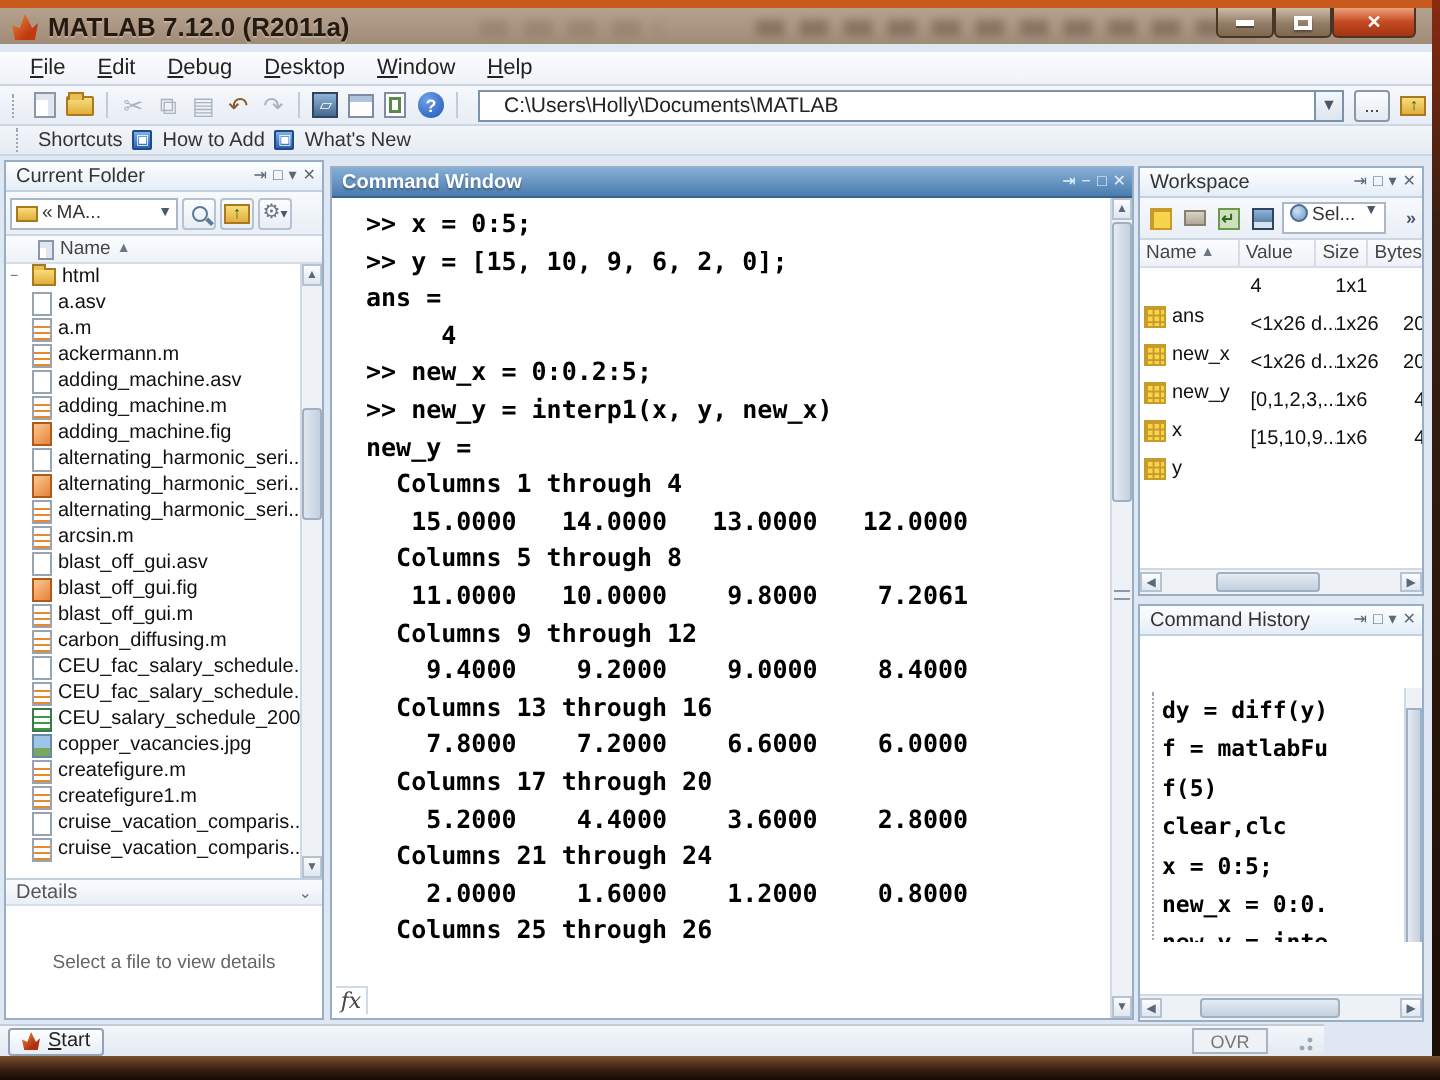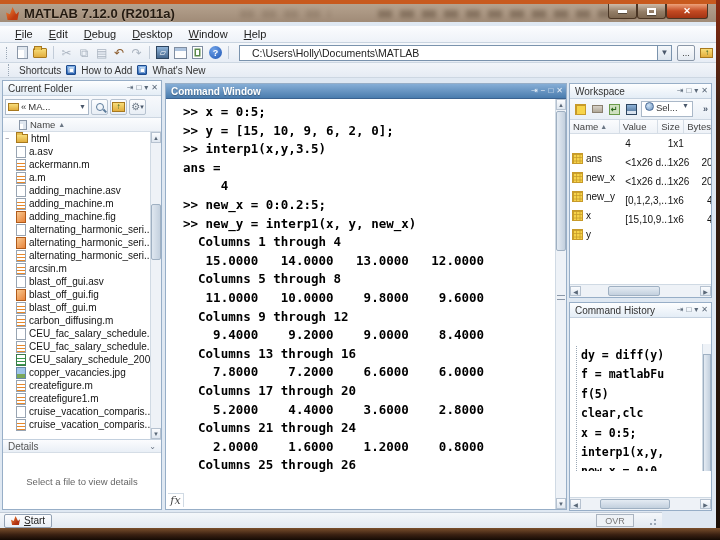--- a/index.html
+++ b/index.html
@@ -345,26 +345,26 @@
                 <span>html</span>
               </div>
 
               <div class="cf-row" style="position:relative">
                 <span class="fi t-asv"></span>
                 <span>a.asv</span>
               </div>
 
               <div class="cf-row" style="position:relative">
                 <span class="fi t-m"></span>
+                <span>a.m</span>
+              </div>
+
+              <div class="cf-row" style="position:relative">
+                <span class="fi t-m"></span>
                 <span>ackermann.m</span>
-              </div>
-
-              <div class="cf-row" style="position:relative">
-                <span class="fi t-m"></span>
-                <span>a.m</span>
               </div>
 
               <div class="cf-row" style="position:relative">
                 <span class="fi t-asv"></span>
                 <span>adding_machine.asv</span>
               </div>
 
               <div class="cf-row" style="position:relative">
                 <span class="fi t-m"></span>
                 <span>adding_machine.m</span>
@@ -478,29 +478,29 @@
             <span class="ph-btn">−</span>
             <span class="ph-btn">□</span>
             <span class="ph-btn">✕</span>
           </span>
         </div>
         <div class="cw-body">
           <div class="cw-lines">
 
           <div class="cw-line">&gt;&gt; x = 0:5;</div>
               <div class="cw-line">&gt;&gt; y = [15, 10, 9, 6, 2, 0];</div>
-              <div class="cw-line">&gt;&gt; interp1(x,y,3.5)</div>
               <div class="cw-line">ans =</div>
               <div class="cw-line">     4</div>
               <div class="cw-line">&gt;&gt; new_x = 0:0.2:5;</div>
               <div class="cw-line">&gt;&gt; new_y = interp1(x, y, new_x)</div>
+              <div class="cw-line">new_y =</div>
               <div class="cw-line">  Columns 1 through 4</div>
               <div class="cw-line">   15.0000   14.0000   13.0000   12.0000</div>
               <div class="cw-line">  Columns 5 through 8</div>
-              <div class="cw-line">   11.0000   10.0000    9.8000    9.6000</div>
+              <div class="cw-line">   11.0000   10.0000    9.8000    7.2061</div>
               <div class="cw-line">  Columns 9 through 12</div>
               <div class="cw-line">    9.4000    9.2000    9.0000    8.4000</div>
               <div class="cw-line">  Columns 13 through 16</div>
               <div class="cw-line">    7.8000    7.2000    6.6000    6.0000</div>
               <div class="cw-line">  Columns 17 through 20</div>
               <div class="cw-line">    5.2000    4.4000    3.6000    2.8000</div>
               <div class="cw-line">  Columns 21 through 24</div>
               <div class="cw-line">    2.0000    1.6000    1.2000    0.8000</div>
               <div class="cw-line">  Columns 25 through 26</div>
             </div>
@@ -633,21 +633,20 @@
           </span>
         </div>
         <div class="ch-body">
           <div class="ch-rows">
 
           <div class="ch-row">dy = diff(y)</div>
               <div class="ch-row">f = matlabFu</div>
               <div class="ch-row">f(5)</div>
               <div class="ch-row">clear,clc</div>
               <div class="ch-row">x = 0:5;</div>
-              <div class="ch-row">interp1(x,y,</div>
               <div class="ch-row">new_x = 0:0.</div>
               <div class="ch-row">new_y = inte</div>
             </div>
           <div class="ch-vscroll">
             <div class="ch-vthumb"></div>
           </div>
         </div>
         <div class="hscroll">
           <span class="hs-btn" style="left:0">◀</span>
           <div class="hs-thumb" style="left:30px;width:70px"></div>

